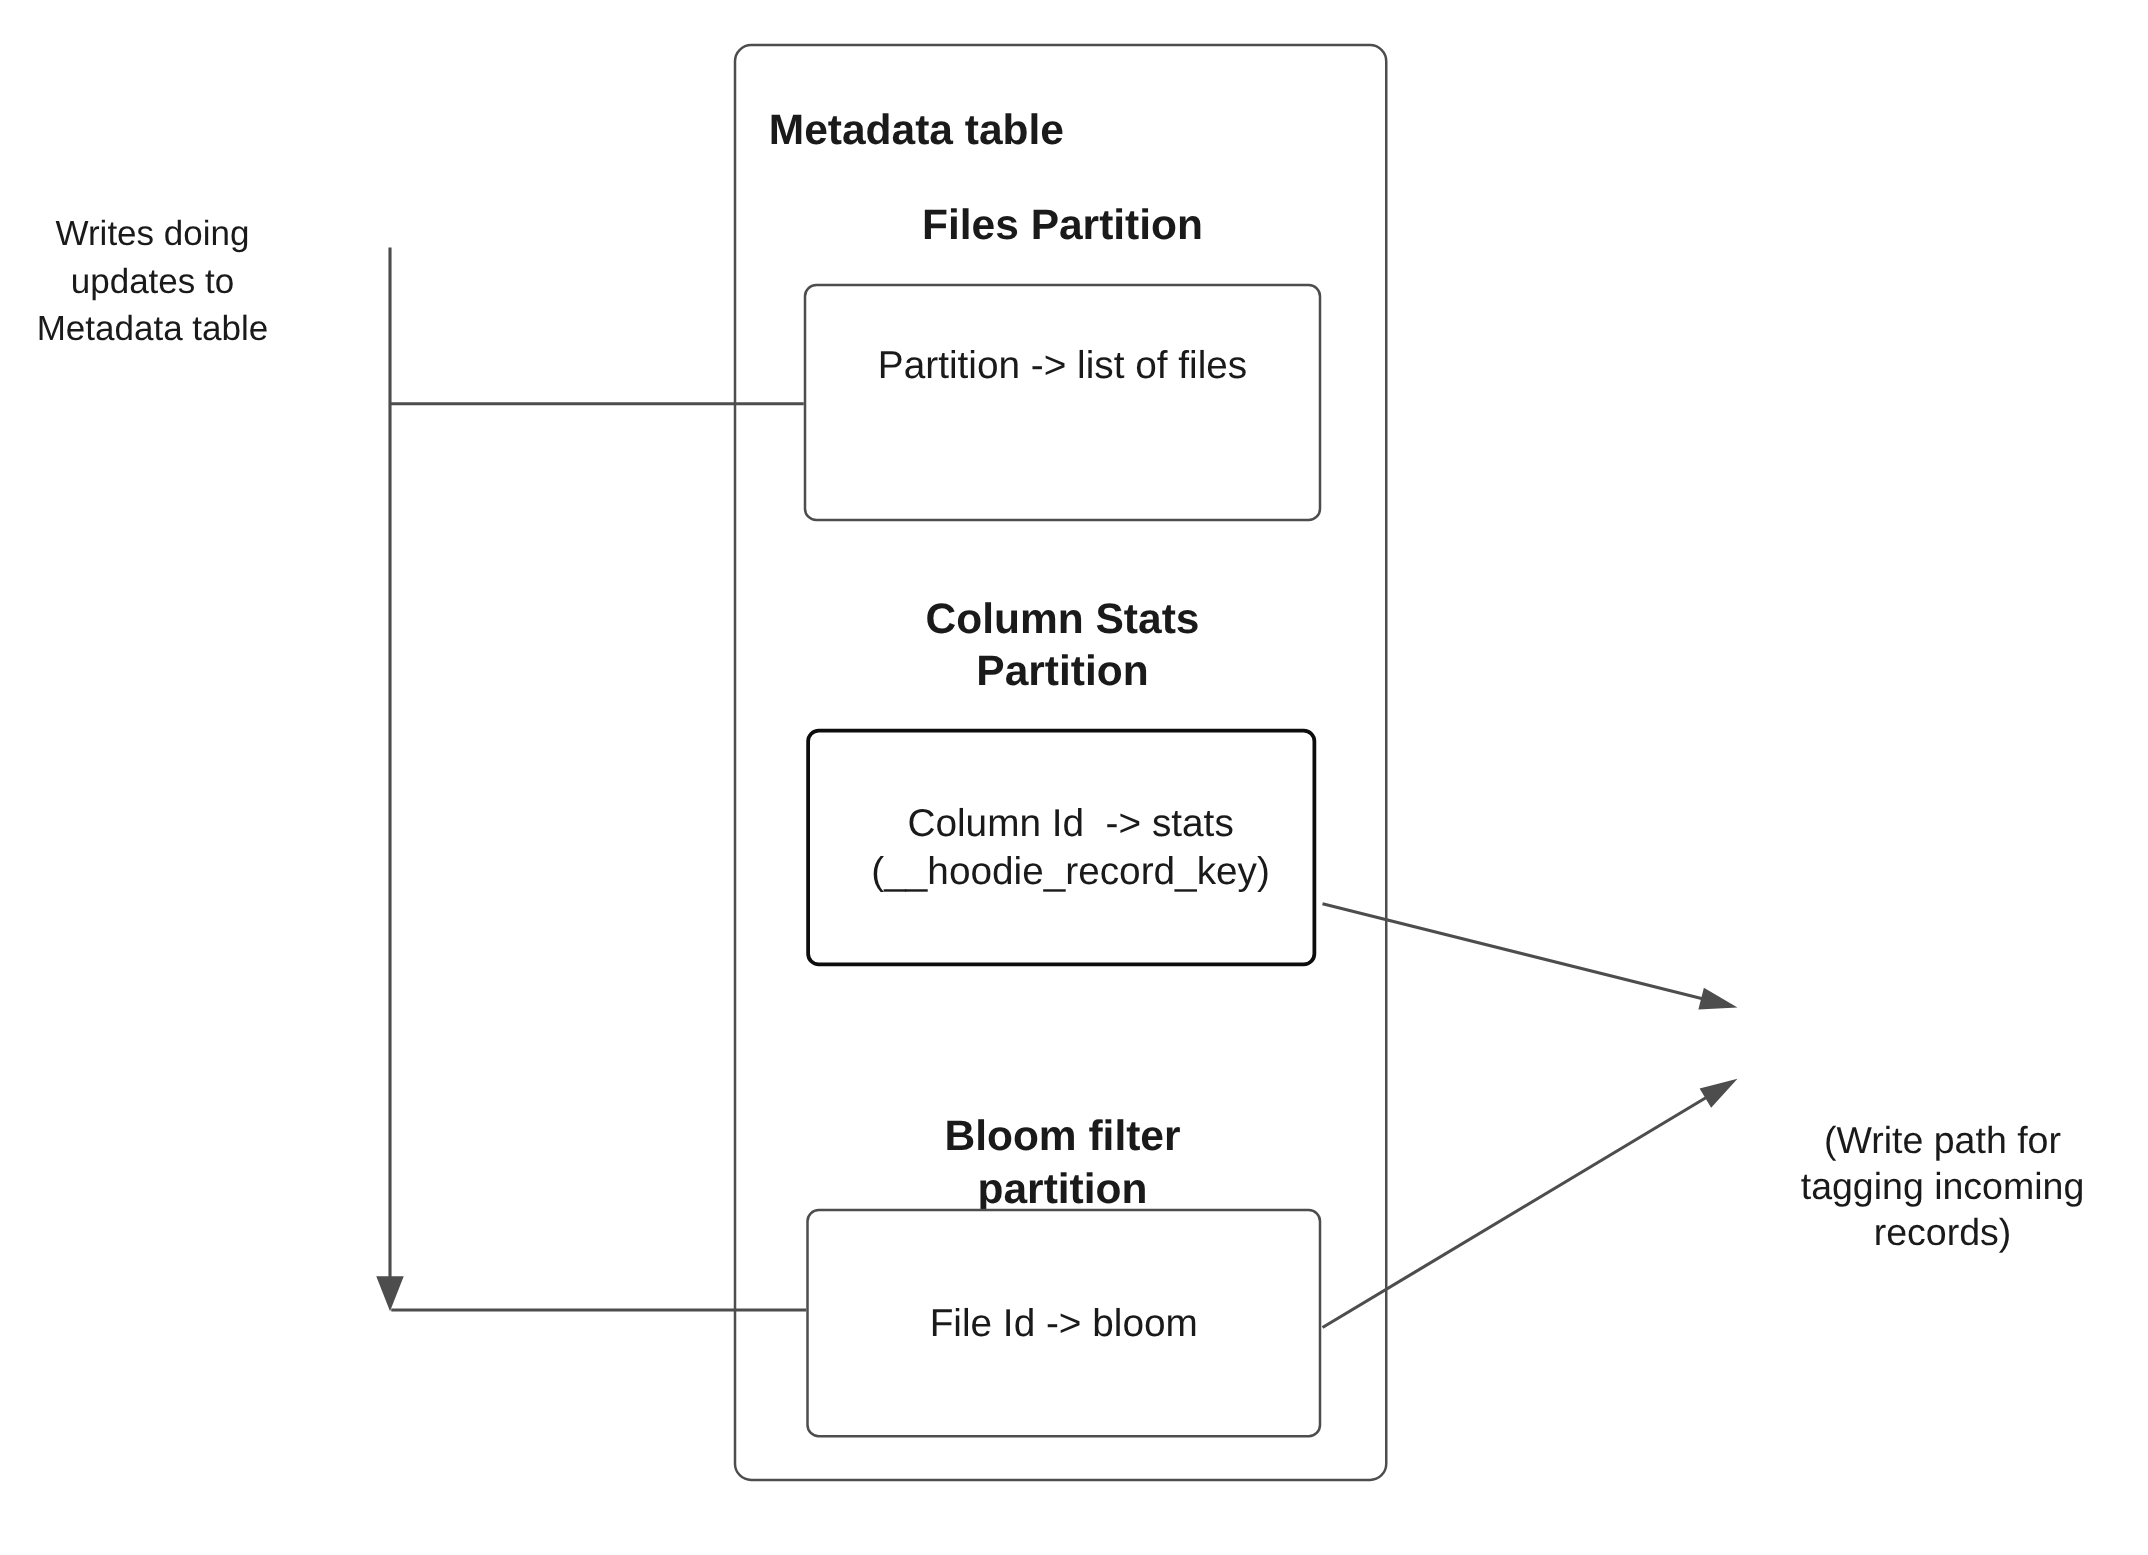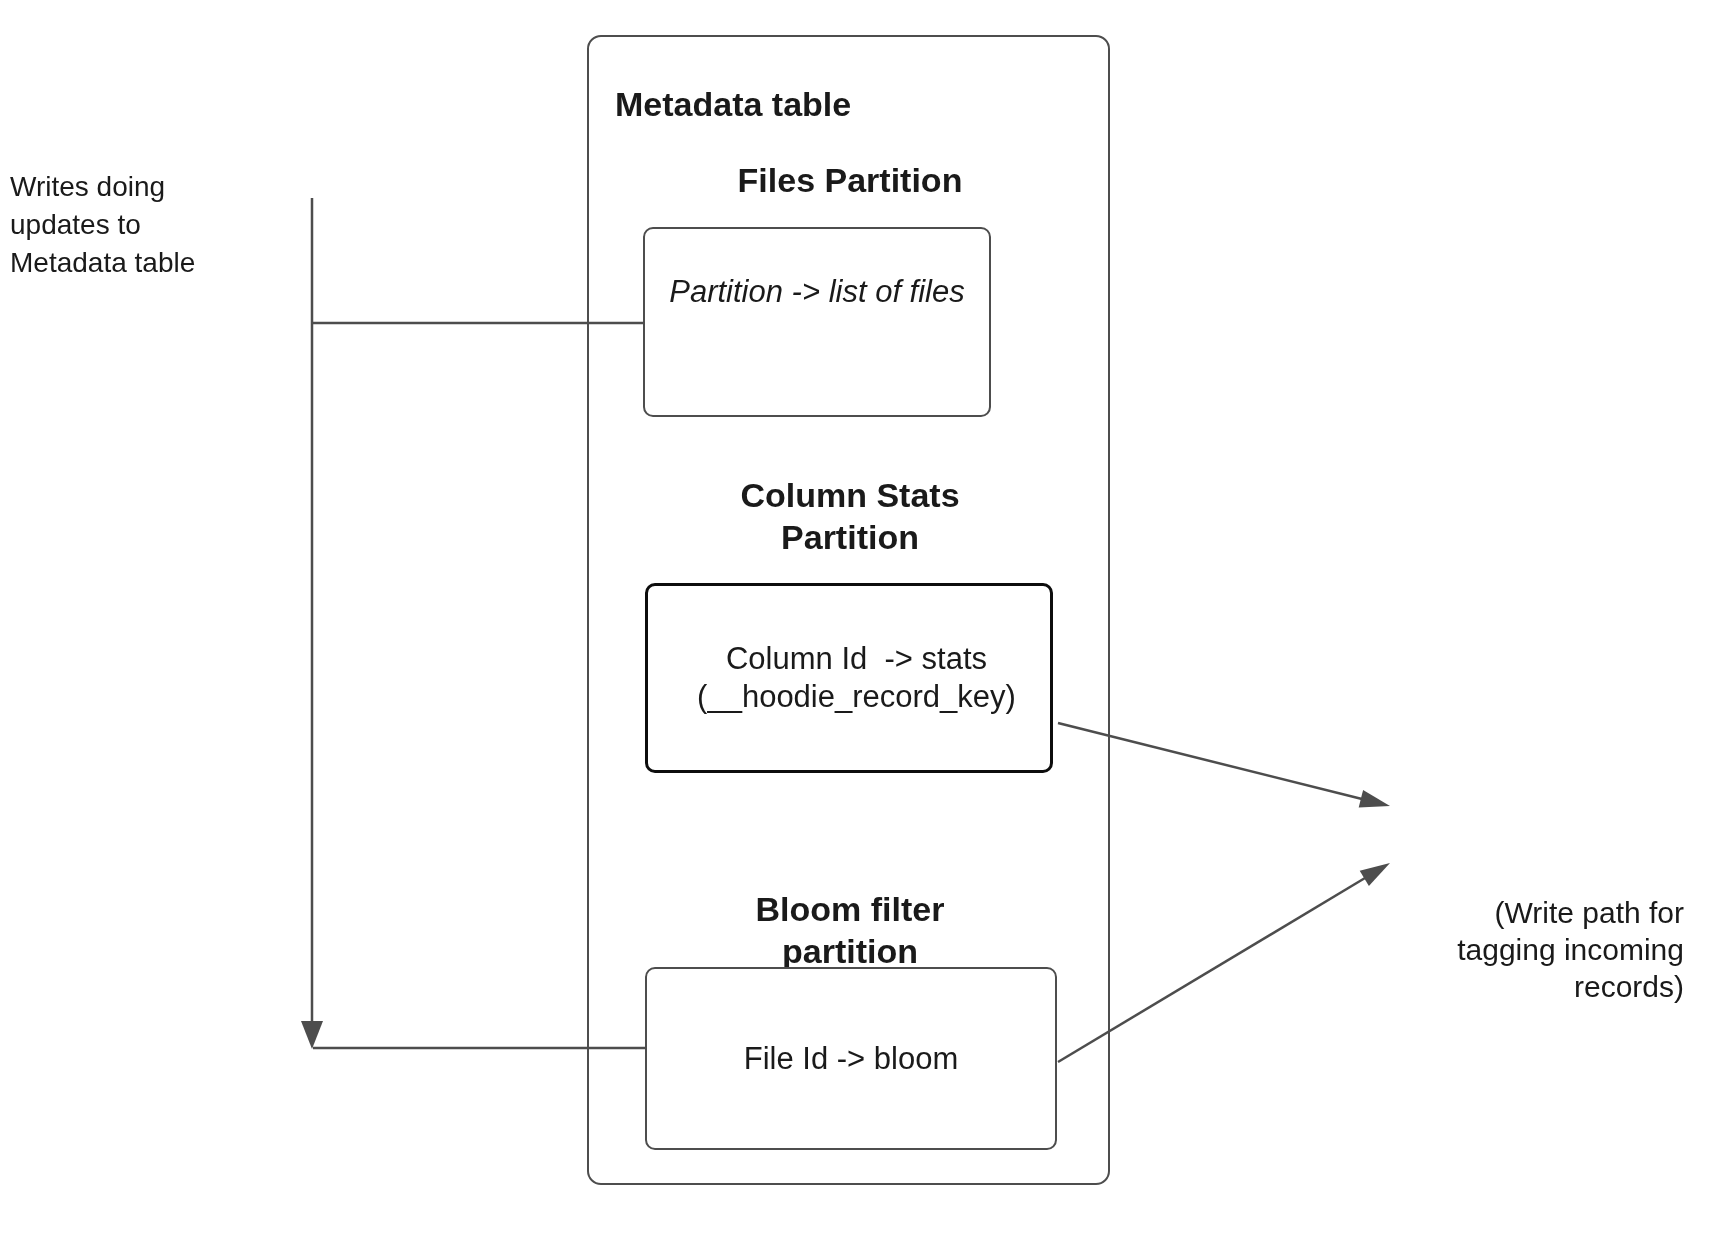--- a/index.html
+++ b/index.html
@@ -21,21 +21,21 @@
     position: relative;
     width: 1718px; height: 1244px;
     background: var(--background);
   }
   .pre { white-space: pre-line; }
   .abs { position: absolute; }
 
   .writes-label {
     left: 10px; top: 168px; width: 224px;
     font-size: 28px; line-height: 38px;
-    text-align: left;
+    text-align: center;
   }
 
   .mt-container {
     left: 587px; top: 35px; width: 523px; height: 1150px;
     border: 2.5px solid var(--box-border-color);
     border-radius: 14px;
     background: transparent;
   }
   .mt-title {
     left: 615px; top: 84px;
@@ -52,34 +52,34 @@
   .heading-bloom  { top: 888px; }
 
   .part-box {
     background: var(--background);
     border: 2.5px solid var(--box-border-color);
     border-radius: 10px;
     display: flex; align-items: center; justify-content: center;
     text-align: center;
     font-size: 31px; line-height: 38px;
   }
-  .box-files  { left: 643px; top: 227px; width: 348px; height: 190px; padding-bottom: 60px; font-style: italic; }
+  .box-files  { left: 643px; top: 227px; width: 414px; height: 190px; padding-bottom: 60px; }
   .box-column { left: 645px; top: 583px; width: 408px; height: 190px;
                 border: 3px solid var(--emphasis-border-color); padding-left: 15px; }
   .box-bloom  { left: 645px; top: 967px; width: 412px; height: 183px; }
 
   .index-title {
     left: 1390px; top: 807px; width: 328px;
     font-size: 34px; font-weight: bold; line-height: 41px;
     text-align: center;
   }
   .index-note {
     left: 1424px; top: 894px; width: 260px;
     font-size: 30px; line-height: 37px;
-    text-align: right;
+    text-align: center;
   }
 
   .connectors {
     position: absolute;
     left: 0; top: 0; width: 1718px; height: 1244px;
     pointer-events: none;
   }
   .connectors line { stroke: var(--line-color); stroke-width: 2.5; fill: none; }
   .connectors polygon { fill: var(--line-color); stroke: none; }
 </style>

